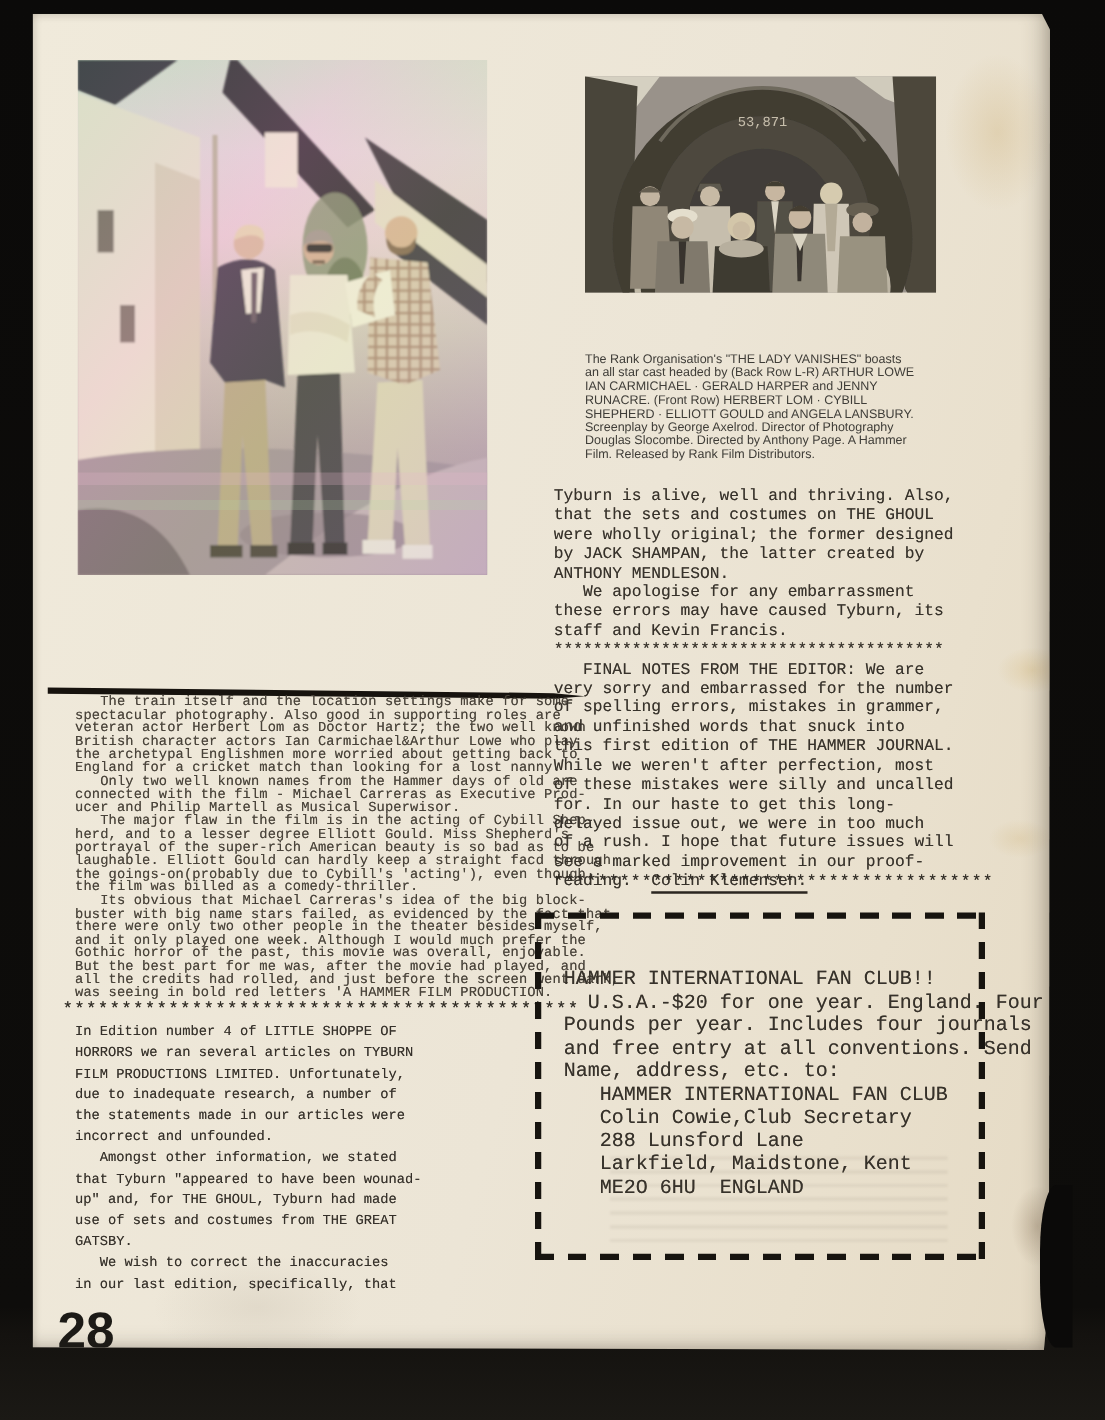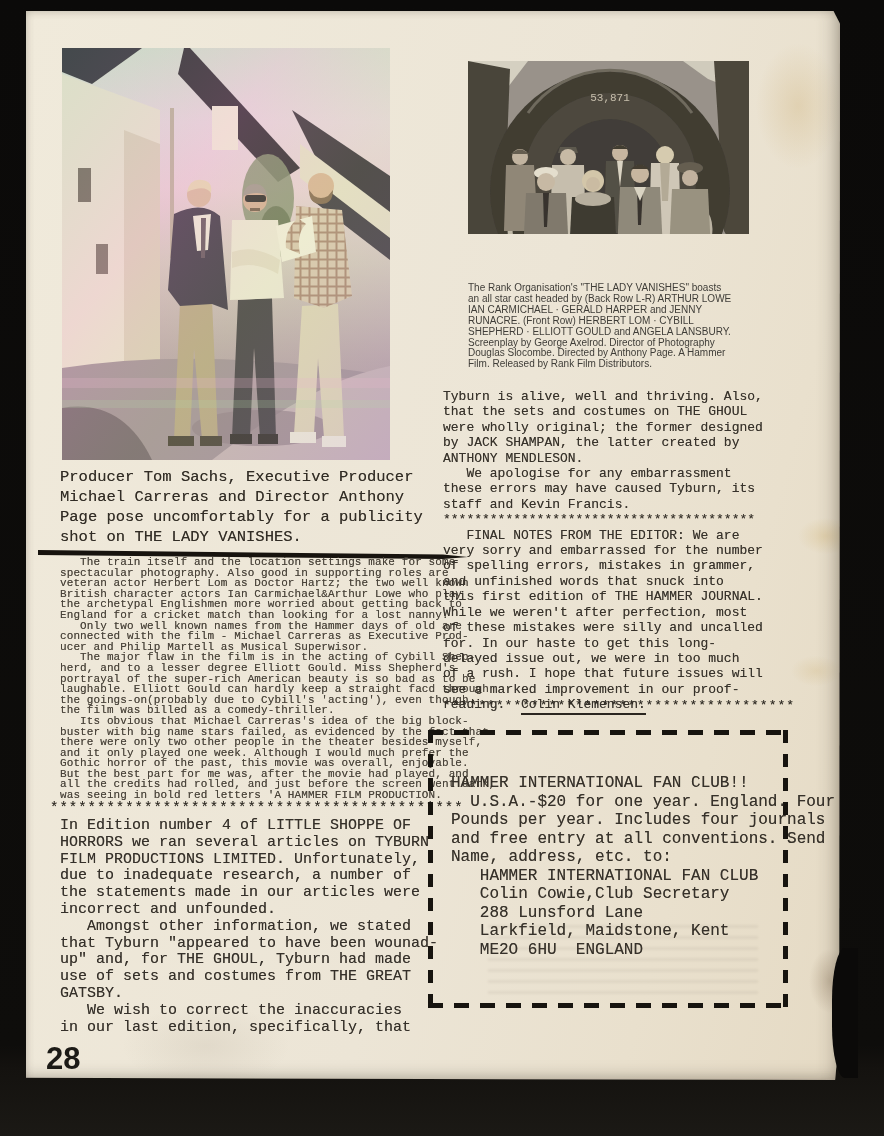--- a/index.html
+++ b/index.html
@@ -17,25 +17,25 @@
       radial-gradient(30px 46px at 804px 970px, rgba(110,85,58,.28), transparent 70%),
       radial-gradient(120px 60px at 180px 1035px, rgba(120,105,85,.10), transparent 70%),
       linear-gradient(105deg,#f0eadb 0%,#ece5d6 55%,#e9e0cd 80%,#e5dac4 100%);
     box-shadow:inset -16px 0 20px -14px rgba(60,50,40,.45), inset 0 -12px 16px -10px rgba(60,50,40,.35), inset 3px 3px 8px -4px rgba(70,60,45,.3);
     clip-path:polygon(0 0,99.2% 0,100% 1.2%,99.9% 96%,99.4% 100%,0 99.8%);
   }
   .abs{position:absolute;}
   .mono{font-family:"Liberation Mono","DejaVu Sans Mono",monospace;color:#37322a;white-space:pre;text-shadow:0 0 .5px rgba(45,40,30,.55);}
   .caption-left{font-size:15.5px;line-height:20px;color:#312c25;}
   .smalltext{font-size:11px;line-height:10.6px;color:#49433a;letter-spacing:.1px;}
-  .bigtype{font-size:15px;line-height:16.8px;color:#35302a;font-family:Liberation Mono, monospace;}
+  .bigtype{font-size:11px;line-height:16.8px;color:#35302a;font-family:Liberation Mono, monospace;}
   .rightbody{font-size:13px;line-height:15.4px;color:#37322b;margin-top:16px;}
   .sep{font-size:13px;letter-spacing:1px;color:#2e2a24;}
   .sans-caption{font-family:"Liberation Sans","DejaVu Sans",sans-serif;font-size:10px;line-height:10.9px;color:#3f3d38;white-space:pre;}
-  .pagenum{font-family:"Liberation Sans",sans-serif;font-weight:bold;font-size:31px;color:#1c1a16;}
+  .pagenum{font-family:"Liberation Sans",sans-serif;font-weight:bold;font-size:41px;color:#1c1a16;}
   .photo{overflow:hidden;}
   .photo svg{display:block;}
   .underline-sig{border-bottom:2px solid #2b2620;padding-bottom:1px;}
   
   .fanbox{width:360px;height:278px;}
   .dash-h{position:absolute;left:0;width:100%;height:5px;background:repeating-linear-gradient(90deg,#17140f 0 15px,transparent 15px 26px);}
   .dash-v{position:absolute;top:0;height:100%;width:5px;background:repeating-linear-gradient(180deg,#17140f 0 13px,transparent 13px 24px);}
   .fanbox .content{position:absolute;left:23px;top:44px;font-size:16px;line-height:18.5px;color:#36312a;}
   .showthrough{position:absolute;left:60px;top:195px;width:270px;height:70px;opacity:.5;
     background:repeating-linear-gradient(180deg,rgba(105,95,80,.16) 0 3px,transparent 3px 11px);
@@ -119,24 +119,20 @@
         <path d="M236 170 Q222 182 224 200 L238 206 Q234 186 244 176 Z" fill="url(#plaid)"></path>
         <circle cx="259" cy="138" r="13" fill="#d8b091"></circle>
         <path d="M247 142 Q247 156 259 156 Q271 156 271 142 L266 148 Q259 152 252 148 Z" fill="#7d5f48"></path>
       </g>
       <rect width="328" height="412" fill="url(#rain)"></rect>
       <rect y="330" width="328" height="10" fill="#e8b8cc" opacity=".25"></rect>
       <rect y="352" width="328" height="8" fill="#b8d8a8" opacity=".22"></rect>
     </svg>
   </div>
 
-  <div class="abs mono caption-left" style="left:34px;top:456px;">Producer Tom Sachs, Executive Producer
-Michael Carreras and Director Anthony
-Page pose uncomfortably for a publicity
-shot on THE LADY VANISHES.</div>
 
   <div class="abs" style="left:12px;top:536px;">
     <svg width="432" height="14" viewBox="0 0 432 14">
       <path d="M0 3 L405 7.5 L430 10 L405 12 L0 8 Z" fill="#17130e"></path>
     </svg>
   </div>
 
   <div class="abs mono smalltext" style="left:34px;top:546px;">   The train itself and the location settings make for some
 spectacular photography. Also good in supporting roles are
 veteran actor Herbert Lom as Doctor Hartz; the two well known

